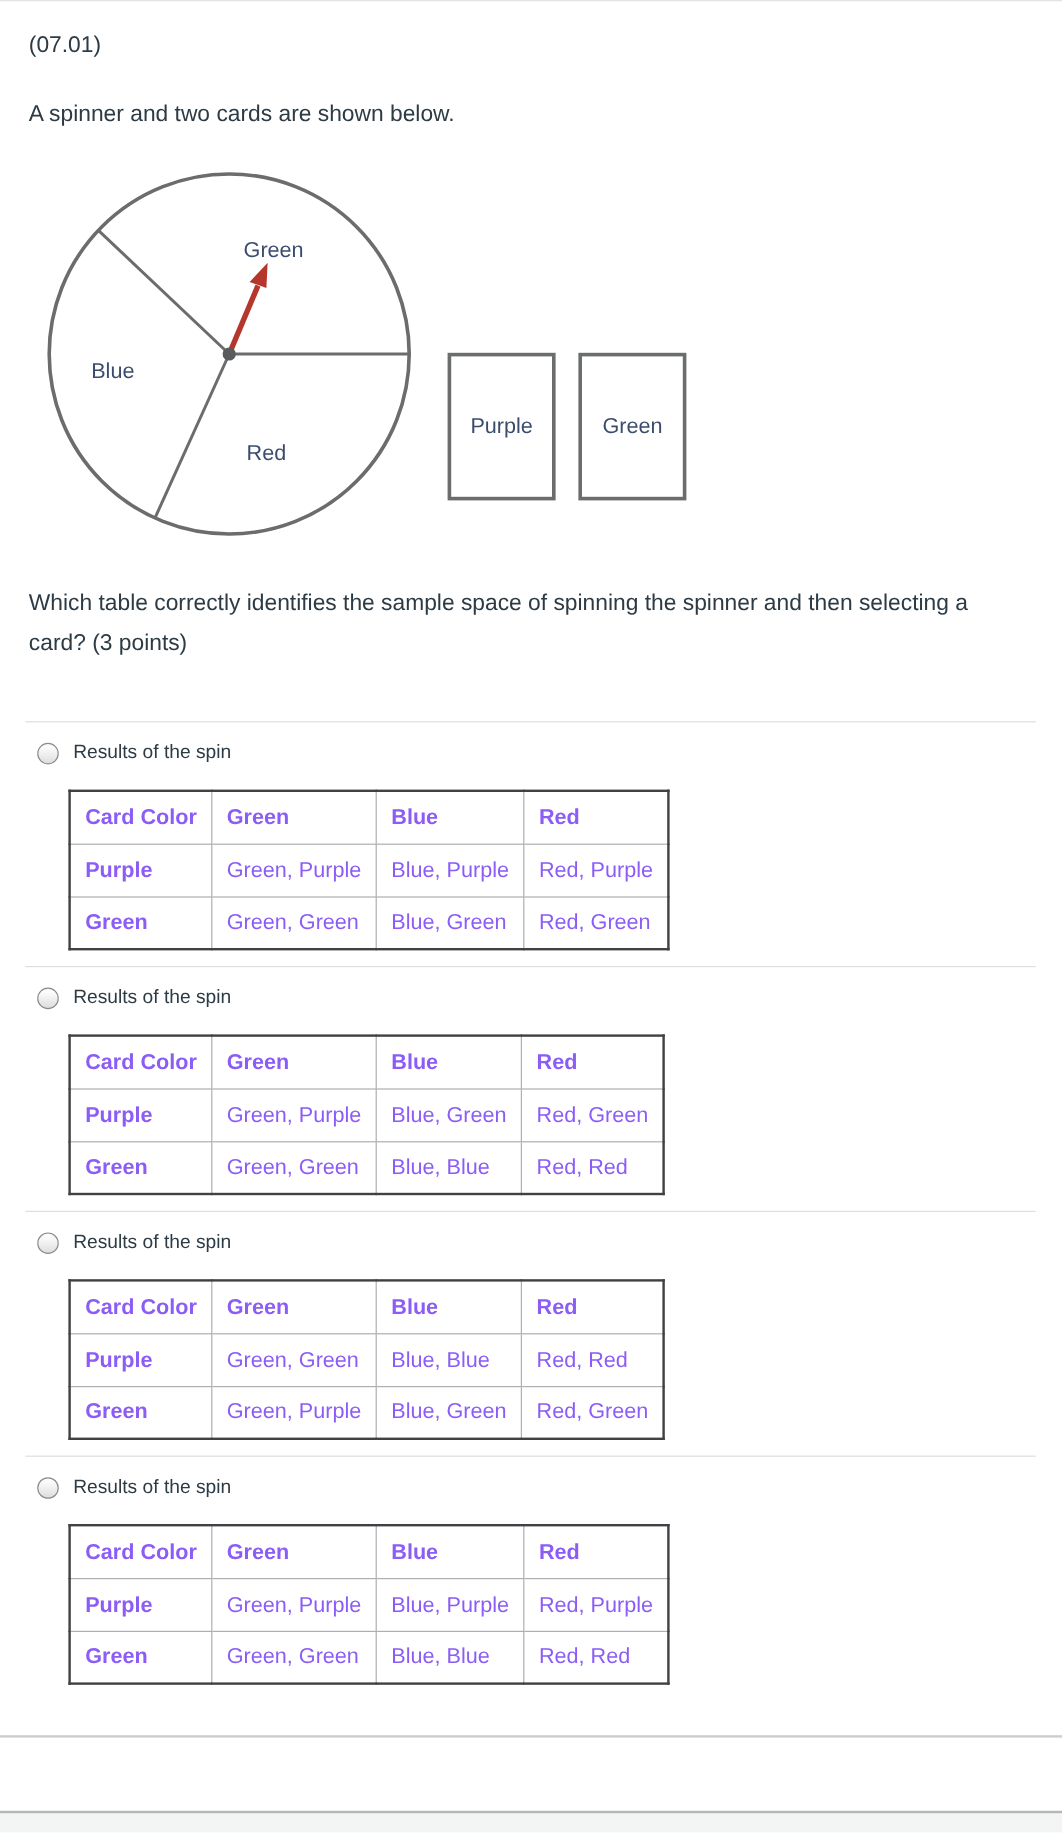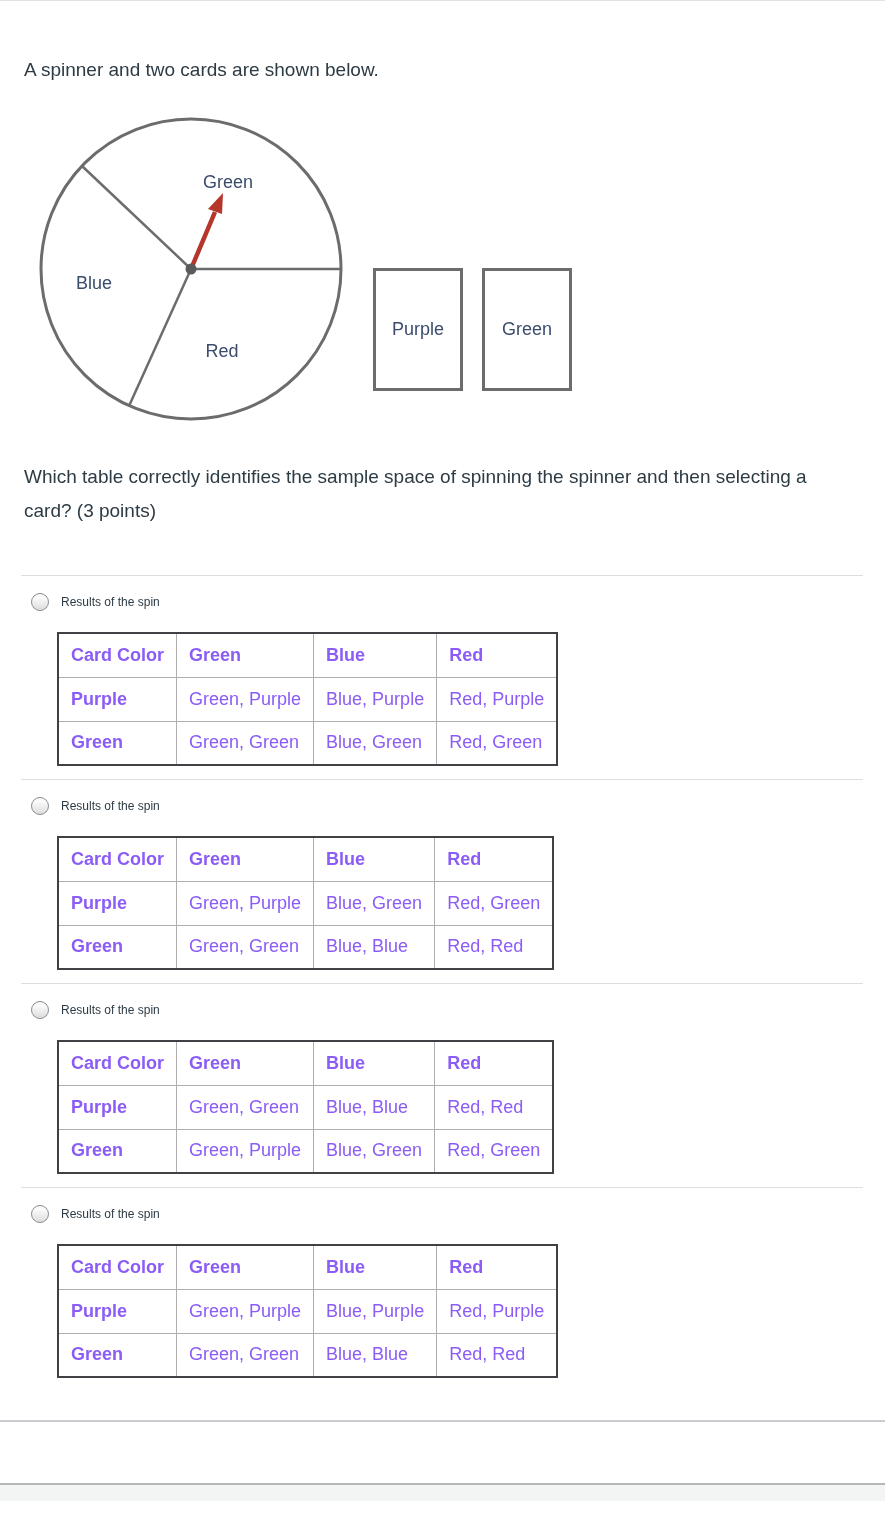--- a/index.html
+++ b/index.html
@@ -43,21 +43,21 @@
   .option-head {
     display: flex; align-items: center; margin: 17px 0 0 31px;
   }
   .option-head input[type="radio"] {
     appearance: none; -webkit-appearance: none;
     width: 18px; height: 18px; margin: 0;
     border: 1.5px solid #8A8D90; border-radius: 50%;
     background: linear-gradient(180deg, #fbfbfb 20%, #dddddd 100%);
     box-sizing: border-box; cursor: pointer; flex: none;
   }
-  .option-label { font-size: 12px; margin-left: 12px; }
+  .option-label { font-size: 16px; margin-left: 12px; }
   .opt-table {
     border-collapse: collapse;
     margin: 21px 0 13px 57px;
     border: 2px solid #3F4144;
     background: #fff;
   }
   .opt-table th, .opt-table td {
     border: 1px solid #ADAFB1;
     font-size: 18px; color: #8b5cf6;
     height: 44px; padding: 0 12px;
@@ -78,20 +78,21 @@
   svg text {
     font-family: "Liberation Sans", sans-serif;
     font-size: 18px; fill: #3B4C6D;
   }
 </style>
 </head>
 <body>
 
 <div>
   <div class="content">
+    <p class="q-number">(07.01)</p>
     <p class="q-intro">A spinner and two cards are shown below.</p>
 
     <div class="diagram">
       <svg class="spinner-svg" width="306" height="306" viewBox="0 0 306 306">
         <circle cx="153" cy="153" r="150" fill="#ffffff" stroke="#6A6C6E" stroke-width="3"></circle>
         <line x1="153" y1="153" x2="302" y2="153" stroke="#6A6C6E" stroke-width="2.5"></line>
         <line x1="153" y1="153" x2="44" y2="50" stroke="#6A6C6E" stroke-width="2.5"></line>
         <line x1="153" y1="153" x2="91" y2="290" stroke="#6A6C6E" stroke-width="2.5"></line>
         <line x1="153" y1="153" x2="177" y2="96" stroke="#B5362B" stroke-width="4.5"></line>
         <polygon points="185,77 184,98 170,93" fill="#B5362B"></polygon>

